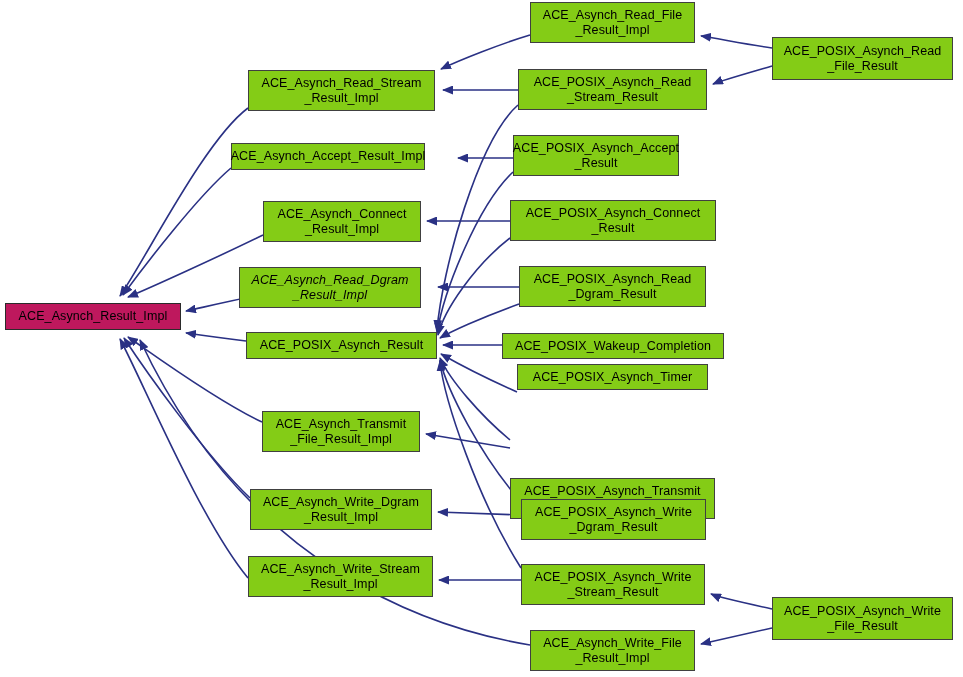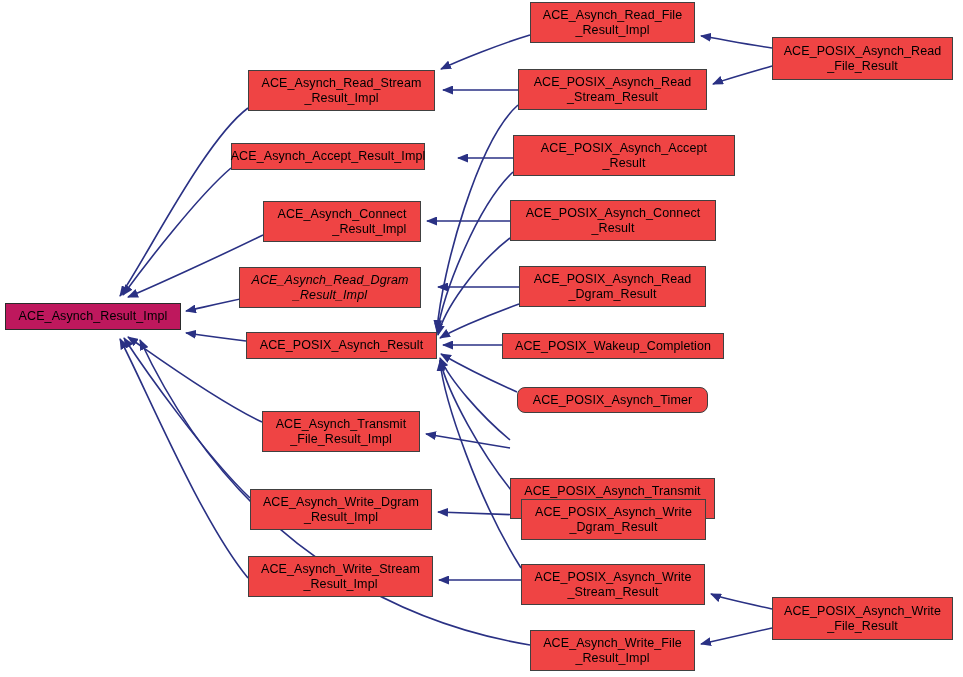--- a/index.html
+++ b/index.html
@@ -20,21 +20,21 @@
     left: 0;
     top: 0;
     width: 963px;
     height: 677px;
     pointer-events: none;
   }
   .node {
     position: absolute;
     box-sizing: border-box;
     border: 1px solid #404040;
-    background: #ef4444;
+    background: #84cc16;
     color: #000000;
     font-size: 12.5px;
     line-height: 15px;
     text-align: center;
     display: flex;
     align-items: center;
     justify-content: center;
     white-space: pre-line;
     letter-spacing: 0.1px;
     z-index: 2;
@@ -85,43 +85,43 @@
         <path d="M 772,66 C 748,73 720,81 713,84" marker-end="url(#arrow)"></path>
         <path d="M 772,609 C 745,603 718,597 711,594" marker-end="url(#arrow)"></path>
         <path d="M 772,628 C 745,634 718,640 701,644" marker-end="url(#arrow)"></path>
       </g>
   </svg>
   <div id="node-layer">
       <div class="node root" style="left: 5px; top: 303px; width: 176px; height: 27px;">ACE_Asynch_Result_Impl</div>
       <div class="node" style="left: 248px; top: 70px; width: 187px; height: 41px;">ACE_Asynch_Read_Stream
 _Result_Impl</div>
       <div class="node" style="left: 231px; top: 143px; width: 194px; height: 27px;">ACE_Asynch_Accept_Result_Impl</div>
-      <div class="node" style="left: 263px; top: 201px; width: 158px; height: 41px; text-align: right;">ACE_Asynch_Connect
+      <div class="node" style="left: 263px; top: 201px; width: 158px; height: 41px;">ACE_Asynch_Connect
 _Result_Impl</div>
       <div class="node" style="left: 239px; top: 267px; width: 182px; height: 41px; font-style: italic;">ACE_Asynch_Read_Dgram
 _Result_Impl</div>
       <div class="node" style="left: 246px; top: 332px; width: 191px; height: 27px;">ACE_POSIX_Asynch_Result</div>
       <div class="node" style="left: 262px; top: 411px; width: 158px; height: 41px;">ACE_Asynch_Transmit
 _File_Result_Impl</div>
       <div class="node" style="left: 250px; top: 489px; width: 182px; height: 41px;">ACE_Asynch_Write_Dgram
 _Result_Impl</div>
       <div class="node" style="left: 248px; top: 556px; width: 185px; height: 41px;">ACE_Asynch_Write_Stream
 _Result_Impl</div>
       <div class="node" style="left: 530px; top: 2px; width: 165px; height: 41px;">ACE_Asynch_Read_File
 _Result_Impl</div>
       <div class="node" style="left: 518px; top: 69px; width: 189px; height: 41px;">ACE_POSIX_Asynch_Read
 _Stream_Result</div>
-      <div class="node" style="left: 513px; top: 135px; width: 222px; height: 41px;">ACE_POSIX_Asynch_Accept
+      <div class="node" style="left: 513px; top: 135px; width: 166px; height: 41px;">ACE_POSIX_Asynch_Accept
 _Result</div>
       <div class="node" style="left: 510px; top: 200px; width: 206px; height: 41px;">ACE_POSIX_Asynch_Connect
 _Result</div>
       <div class="node" style="left: 519px; top: 266px; width: 187px; height: 41px;">ACE_POSIX_Asynch_Read
 _Dgram_Result</div>
       <div class="node" style="left: 502px; top: 333px; width: 222px; height: 26px;">ACE_POSIX_Wakeup_Completion</div>
-      <div class="node" style="left: 517px; top: 387px; width: 191px; height: 26px; border-radius: 8px;">ACE_POSIX_Asynch_Timer</div>
+      <div class="node" style="left: 517px; top: 364px; width: 191px; height: 26px;">ACE_POSIX_Asynch_Timer</div>
       <div class="node" style="left: 510px; top: 434px; width: 205px; height: 41px; margin-top: 44px;">ACE_POSIX_Asynch_Transmit
 _File_Result</div>
       <div class="node" style="left: 521px; top: 499px; width: 185px; height: 41px;">ACE_POSIX_Asynch_Write
 _Dgram_Result</div>
       <div class="node" style="left: 521px; top: 564px; width: 184px; height: 41px;">ACE_POSIX_Asynch_Write
 _Stream_Result</div>
       <div class="node" style="left: 530px; top: 630px; width: 165px; height: 41px;">ACE_Asynch_Write_File
 _Result_Impl</div>
       <div class="node" style="left: 772px; top: 37px; width: 181px; height: 43px;">ACE_POSIX_Asynch_Read
 _File_Result</div>

